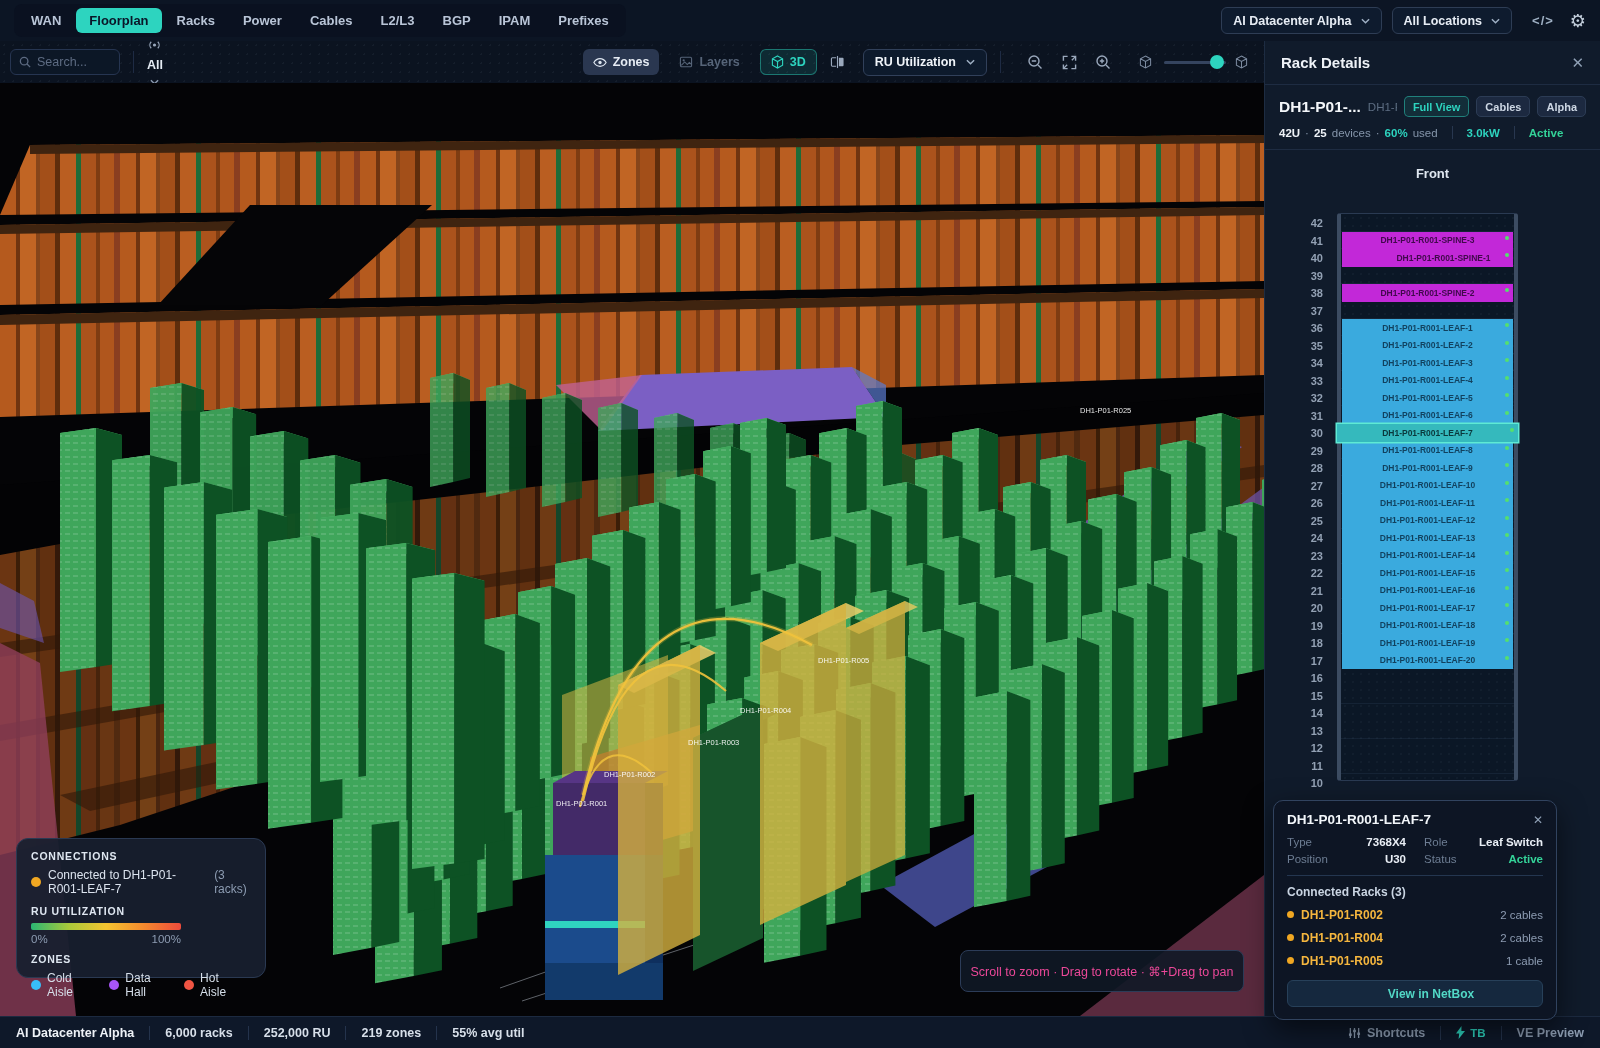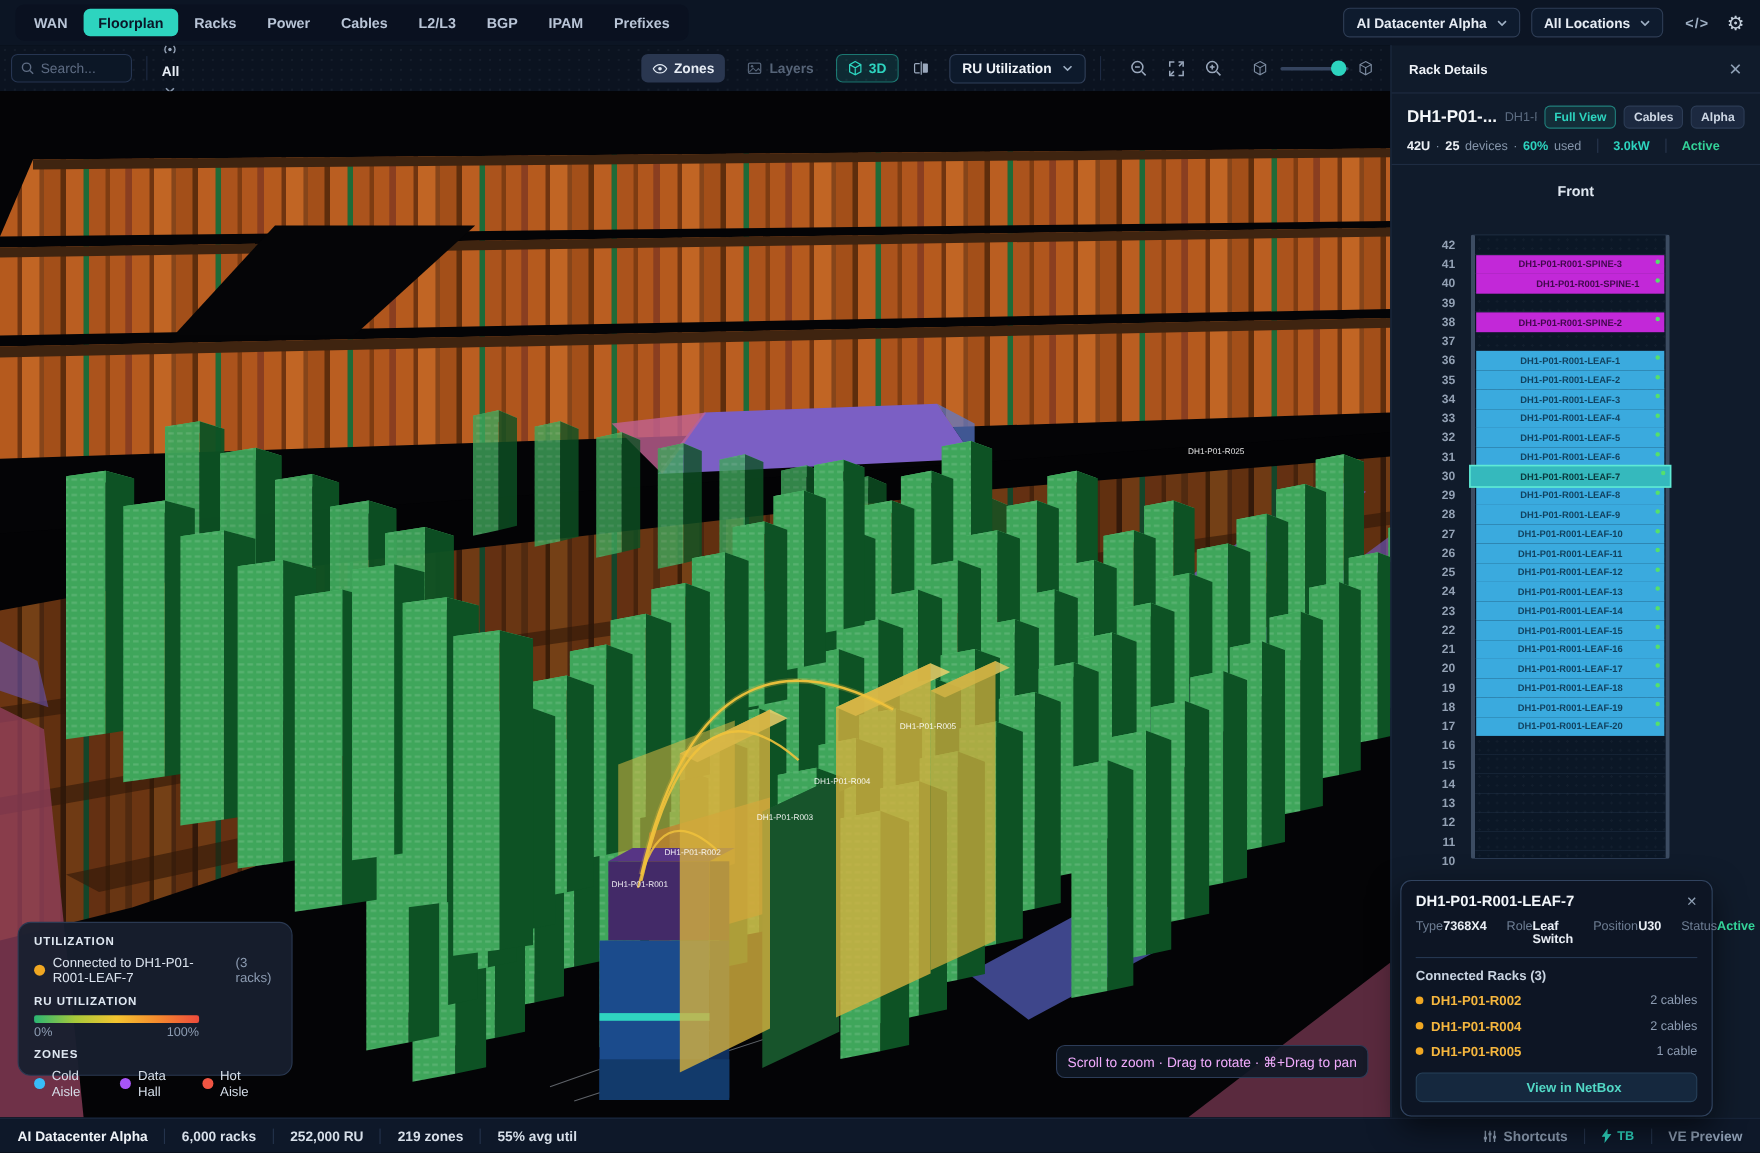--- a/index.html
+++ b/index.html
@@ -52,28 +52,28 @@
   .lrow { display:flex; align-items:center; gap:7px; font-size:12px; color:#dbe3ee; margin-bottom:9px; }
   .dot { width:10px; height:10px; border-radius:50%; flex:0 0 auto; }
   .lsuffix { color:#8d9cb2; }
   .gradbar { width:150px; height:7px; border-radius:2px; margin:2px 0 3px;
              background:linear-gradient(90deg,#2bb673,#a8c93a,#f4c430,#f58a2e,#ee4b3c); }
   .gscale { width:150px; display:flex; justify-content:space-between; font-size:11.5px; color:#8d9cb2; margin-bottom:8px; }
   .zrow { display:flex; align-items:center; gap:6px; font-size:12px; color:#d6dfea; }
   .zrow .zitem { display:flex; align-items:center; gap:6px; margin-right:10px; }
 
   
-  .hint { position:absolute; left:960px; top:950px; width:284px; height:30px;
+  .hint { position:absolute; left:960px; top:950px; width:284px; height:42px;
           background:rgba(16,24,38,.9); border:1px solid #2c3c58; border-radius:8px;
-          display:flex; align-items:center; justify-content:center; color:#f0abfc; font-size:12.5px; }
+          display:flex; align-items:center; justify-content:center; color:#ec4899; font-size:12.5px; }
 
   
   .rpanel { position:absolute; left:1264px; top:41px; width:336px; height:975px; background:#101b2b; border-left:1px solid #1d2c42; }
   .rp-head { height:44px; display:flex; align-items:center; justify-content:space-between; padding:0 16px; border-bottom:1px solid #1e2c42; }
-  .rp-title { font-size:12px; font-weight:700; color:#eef2f7; }
+  .rp-title { font-size:15px; font-weight:700; color:#eef2f7; }
   .xclose { color:#8fa0b5; font-size:15px; }
   .rp-sub { padding:11px 14px 10px; border-bottom:1px solid #1e2c42; }
   .rp-row1 { display:flex; align-items:center; gap:7px; }
   .rp-name { font-size:15.5px; font-weight:800; color:#f4f7fa; }
   .rp-name2 { font-size:11.5px; color:#5d6d82; flex:1; overflow:hidden; white-space:nowrap; }
   .pillbtn { height:21px; display:flex; align-items:center; padding:0 8px; border-radius:5px;
              font-size:11px; font-weight:700; background:#1c2940; border:1px solid #2c3c55; color:#cdd7e4; white-space:nowrap; }
   .pillbtn.teal { background:rgba(45,212,191,.1); border-color:rgba(45,212,191,.5); color:#2dd4bf; }
   .rp-row2 { display:flex; align-items:center; gap:5px; margin-top:9px; font-size:11.5px; color:#8595aa; }
   .rp-row2 b { color:#eef2f7; font-weight:700; }
@@ -95,21 +95,21 @@
   .dev.spine { background:#c228d8; color:rgba(42,4,52,.85); }
   .dev.leaf  { background:#3aaade; color:rgba(8,42,66,.82); }
   .dev.sel   { background:#35b9bd; color:rgba(5,42,46,.9); left:-4px; right:-4px; box-shadow:0 0 0 1.5px #5eead4; z-index:2; }
   .devdot { position:absolute; right:4px; top:4px; width:4px; height:4px; border-radius:50%; background:#55e06c; }
 
   
   .popup { position:absolute; left:8px; top:759px; width:284px; background:rgba(13,22,36,.97);
            border:1px solid #31435f; border-radius:10px; box-shadow:0 10px 28px rgba(0,0,0,.55); padding:11px 13px 12px; z-index:5; }
   .pp-head { display:flex; justify-content:space-between; align-items:center; margin-bottom:9px; }
   .pp-title { font-size:13.5px; font-weight:800; color:#f2f6fa; }
-  .pp-grid { display:grid; grid-template-columns:1fr 1fr 1fr 1fr; column-gap:18px; row-gap:5px; }
+  .pp-grid { display:grid; grid-template-columns:1fr 1fr; column-gap:18px; row-gap:5px; }
   .pp-field { display:flex; justify-content:space-between; font-size:11.5px; }
   .pp-label { color:#6d7d93; }
   .pp-val { color:#e9eef5; font-weight:700; }
   .pp-div { height:1px; background:#243650; margin:10px 0 9px; }
   .pp-sub { font-size:12px; font-weight:600; color:#c9d4e2; margin-bottom:4px; }
   .pp-item { display:flex; align-items:center; height:23px; font-size:12px; }
   .pp-item .dot { width:7px; height:7px; background:#f0a722; margin-right:7px; }
   .pp-item .nm { color:#f5b63e; font-weight:700; flex:1; }
   .pp-item .cb { color:#8d9cb2; font-size:11.5px; }
   .pp-btn { margin-top:8px; height:27px; background:#15283e; border:1px solid #274059; border-radius:6px;
@@ -905,21 +905,21 @@
           <text x="604" y="694">DH1-P01-R002</text>
           <text x="688" y="662">DH1-P01-R003</text>
           <text x="740" y="630">DH1-P01-R004</text>
           <text x="818" y="580">DH1-P01-R005</text>
           <text x="1080" y="330">DH1-P01-R025</text>
         </g>
     </svg>
   </div>
 
   <div class="legend">
-    <div class="ltitle">UTILIZATION</div>
+    <div class="ltitle">CONNECTIONS</div>
     <div class="lrow">
       <span class="dot" style="background:#f0a722"></span>
       <span>Connected to DH1-P01-R001-LEAF-7</span>
       <span class="lsuffix">(3 racks)</span>
     </div>
     <div class="ltitle">RU UTILIZATION</div>
     <div class="gradbar"></div>
     <div class="gscale">
       <span>0%</span>
       <span>100%</span>

